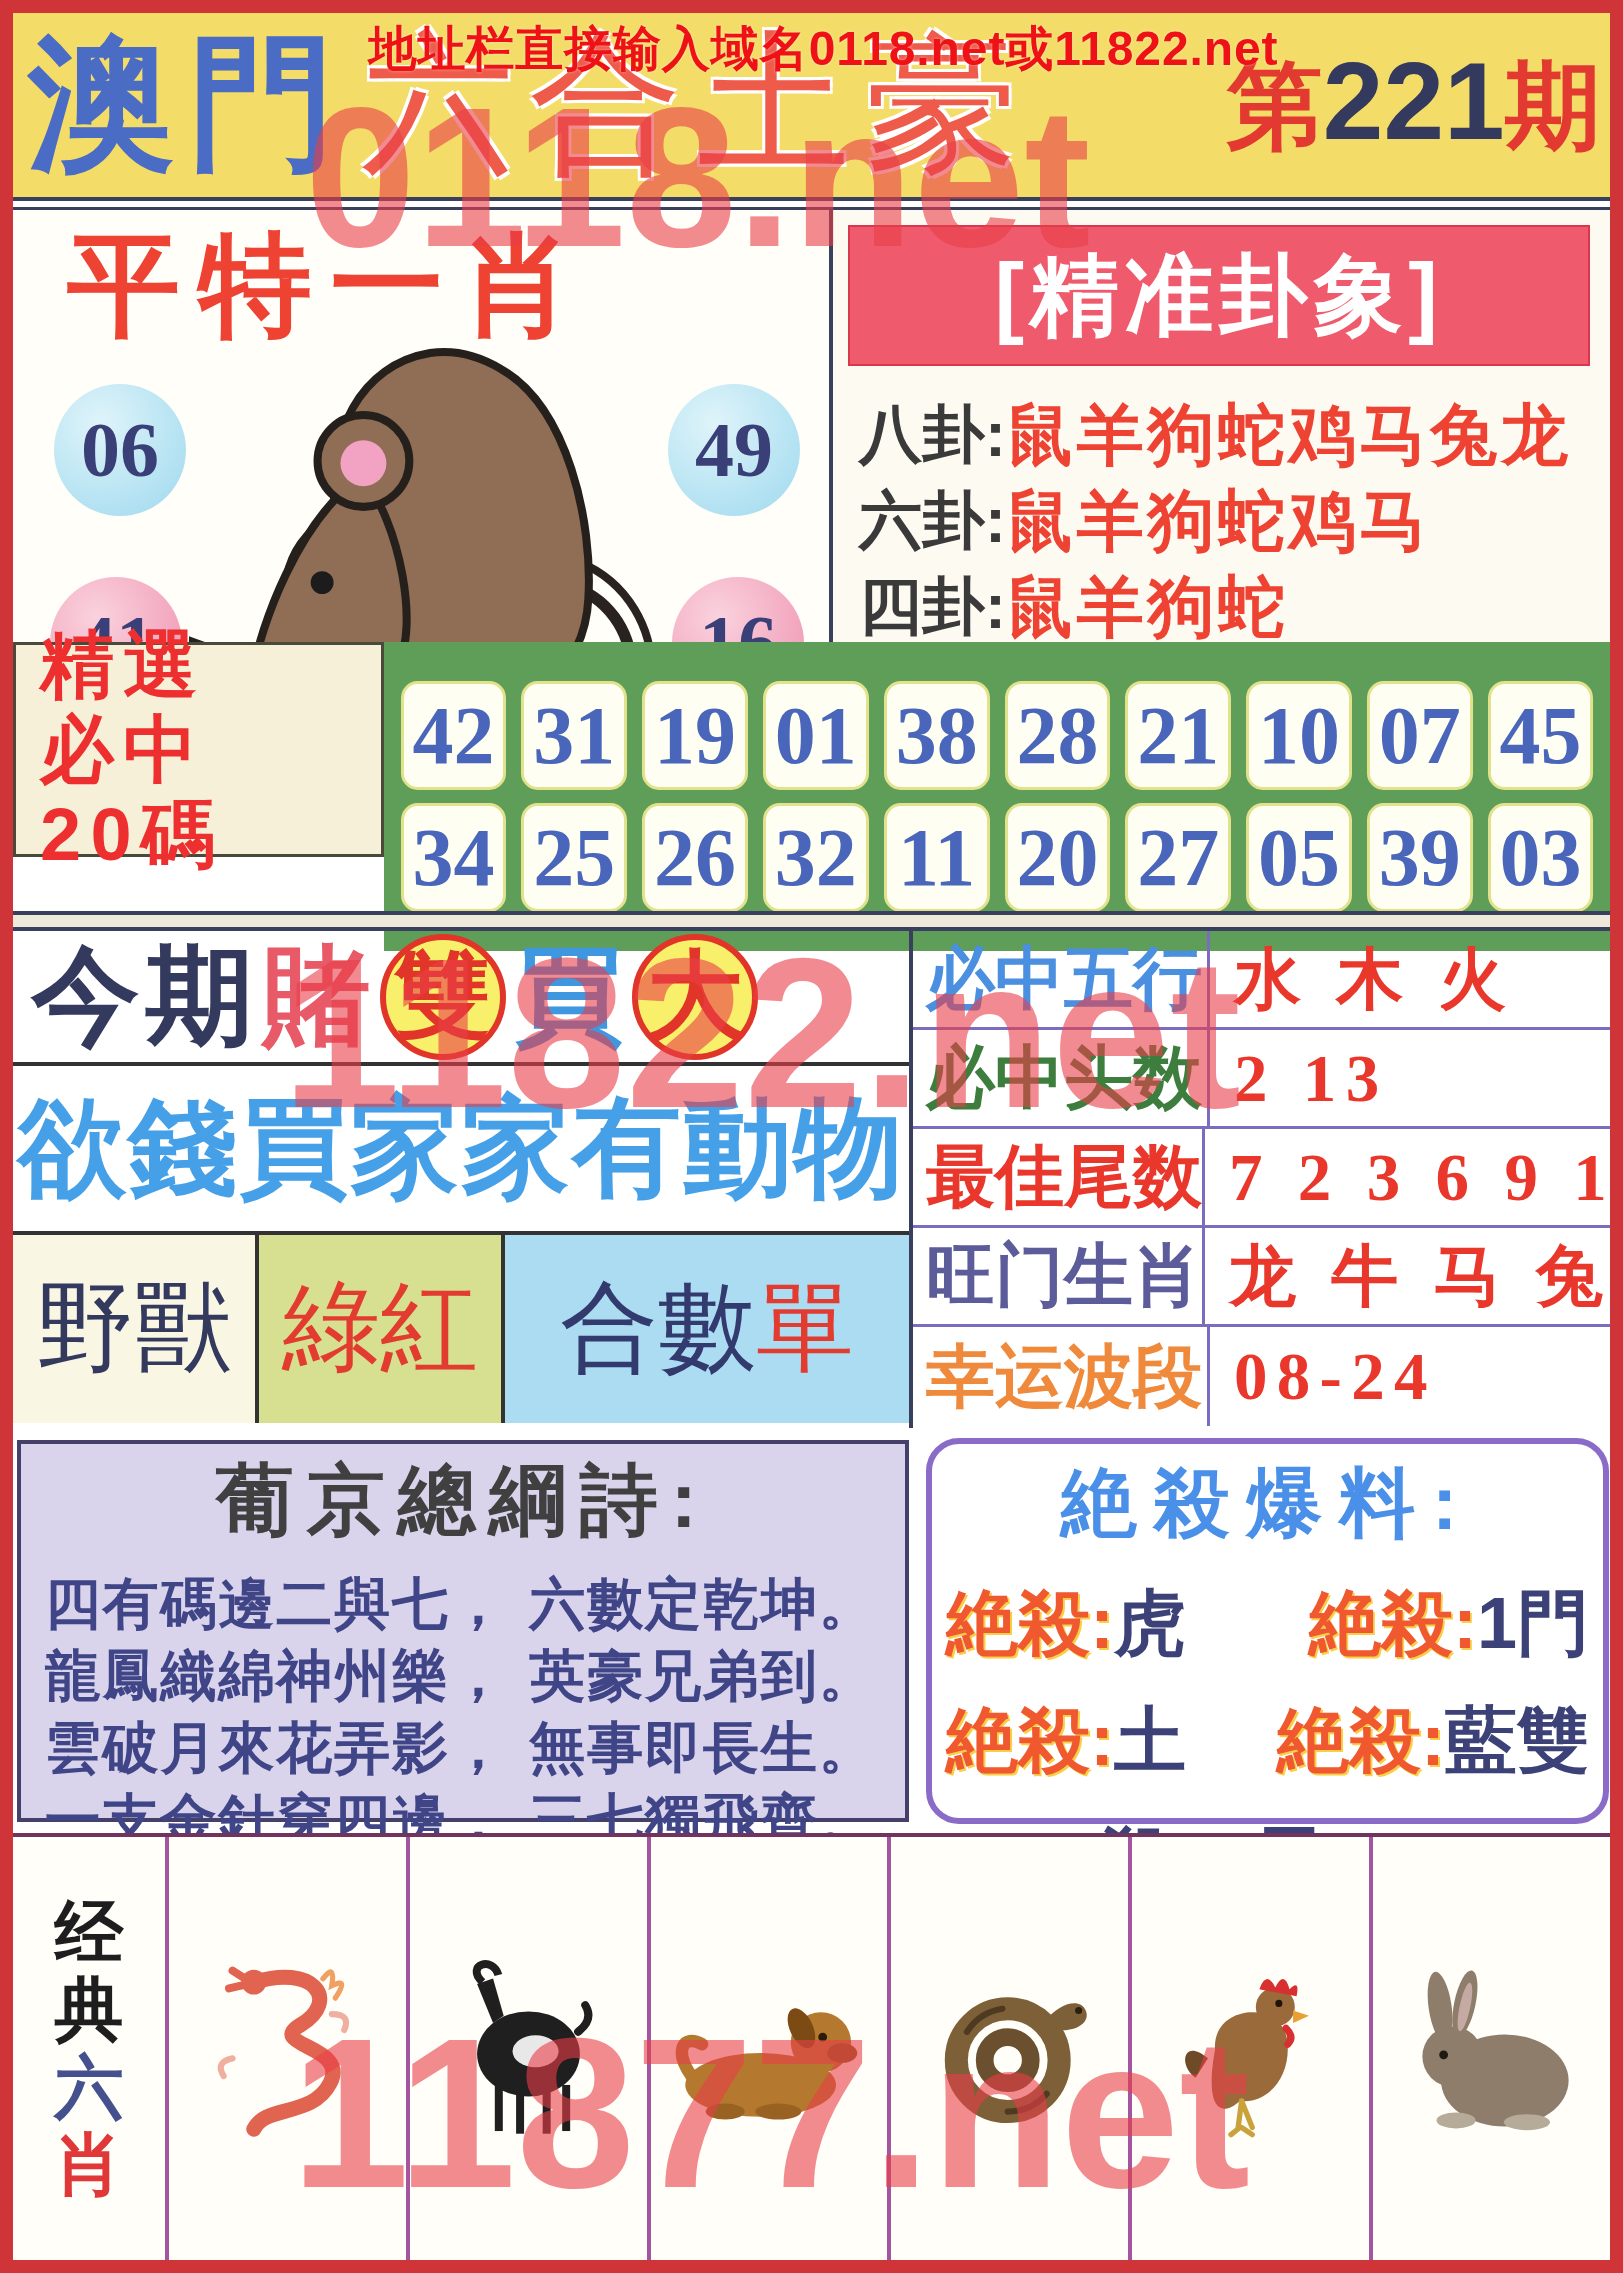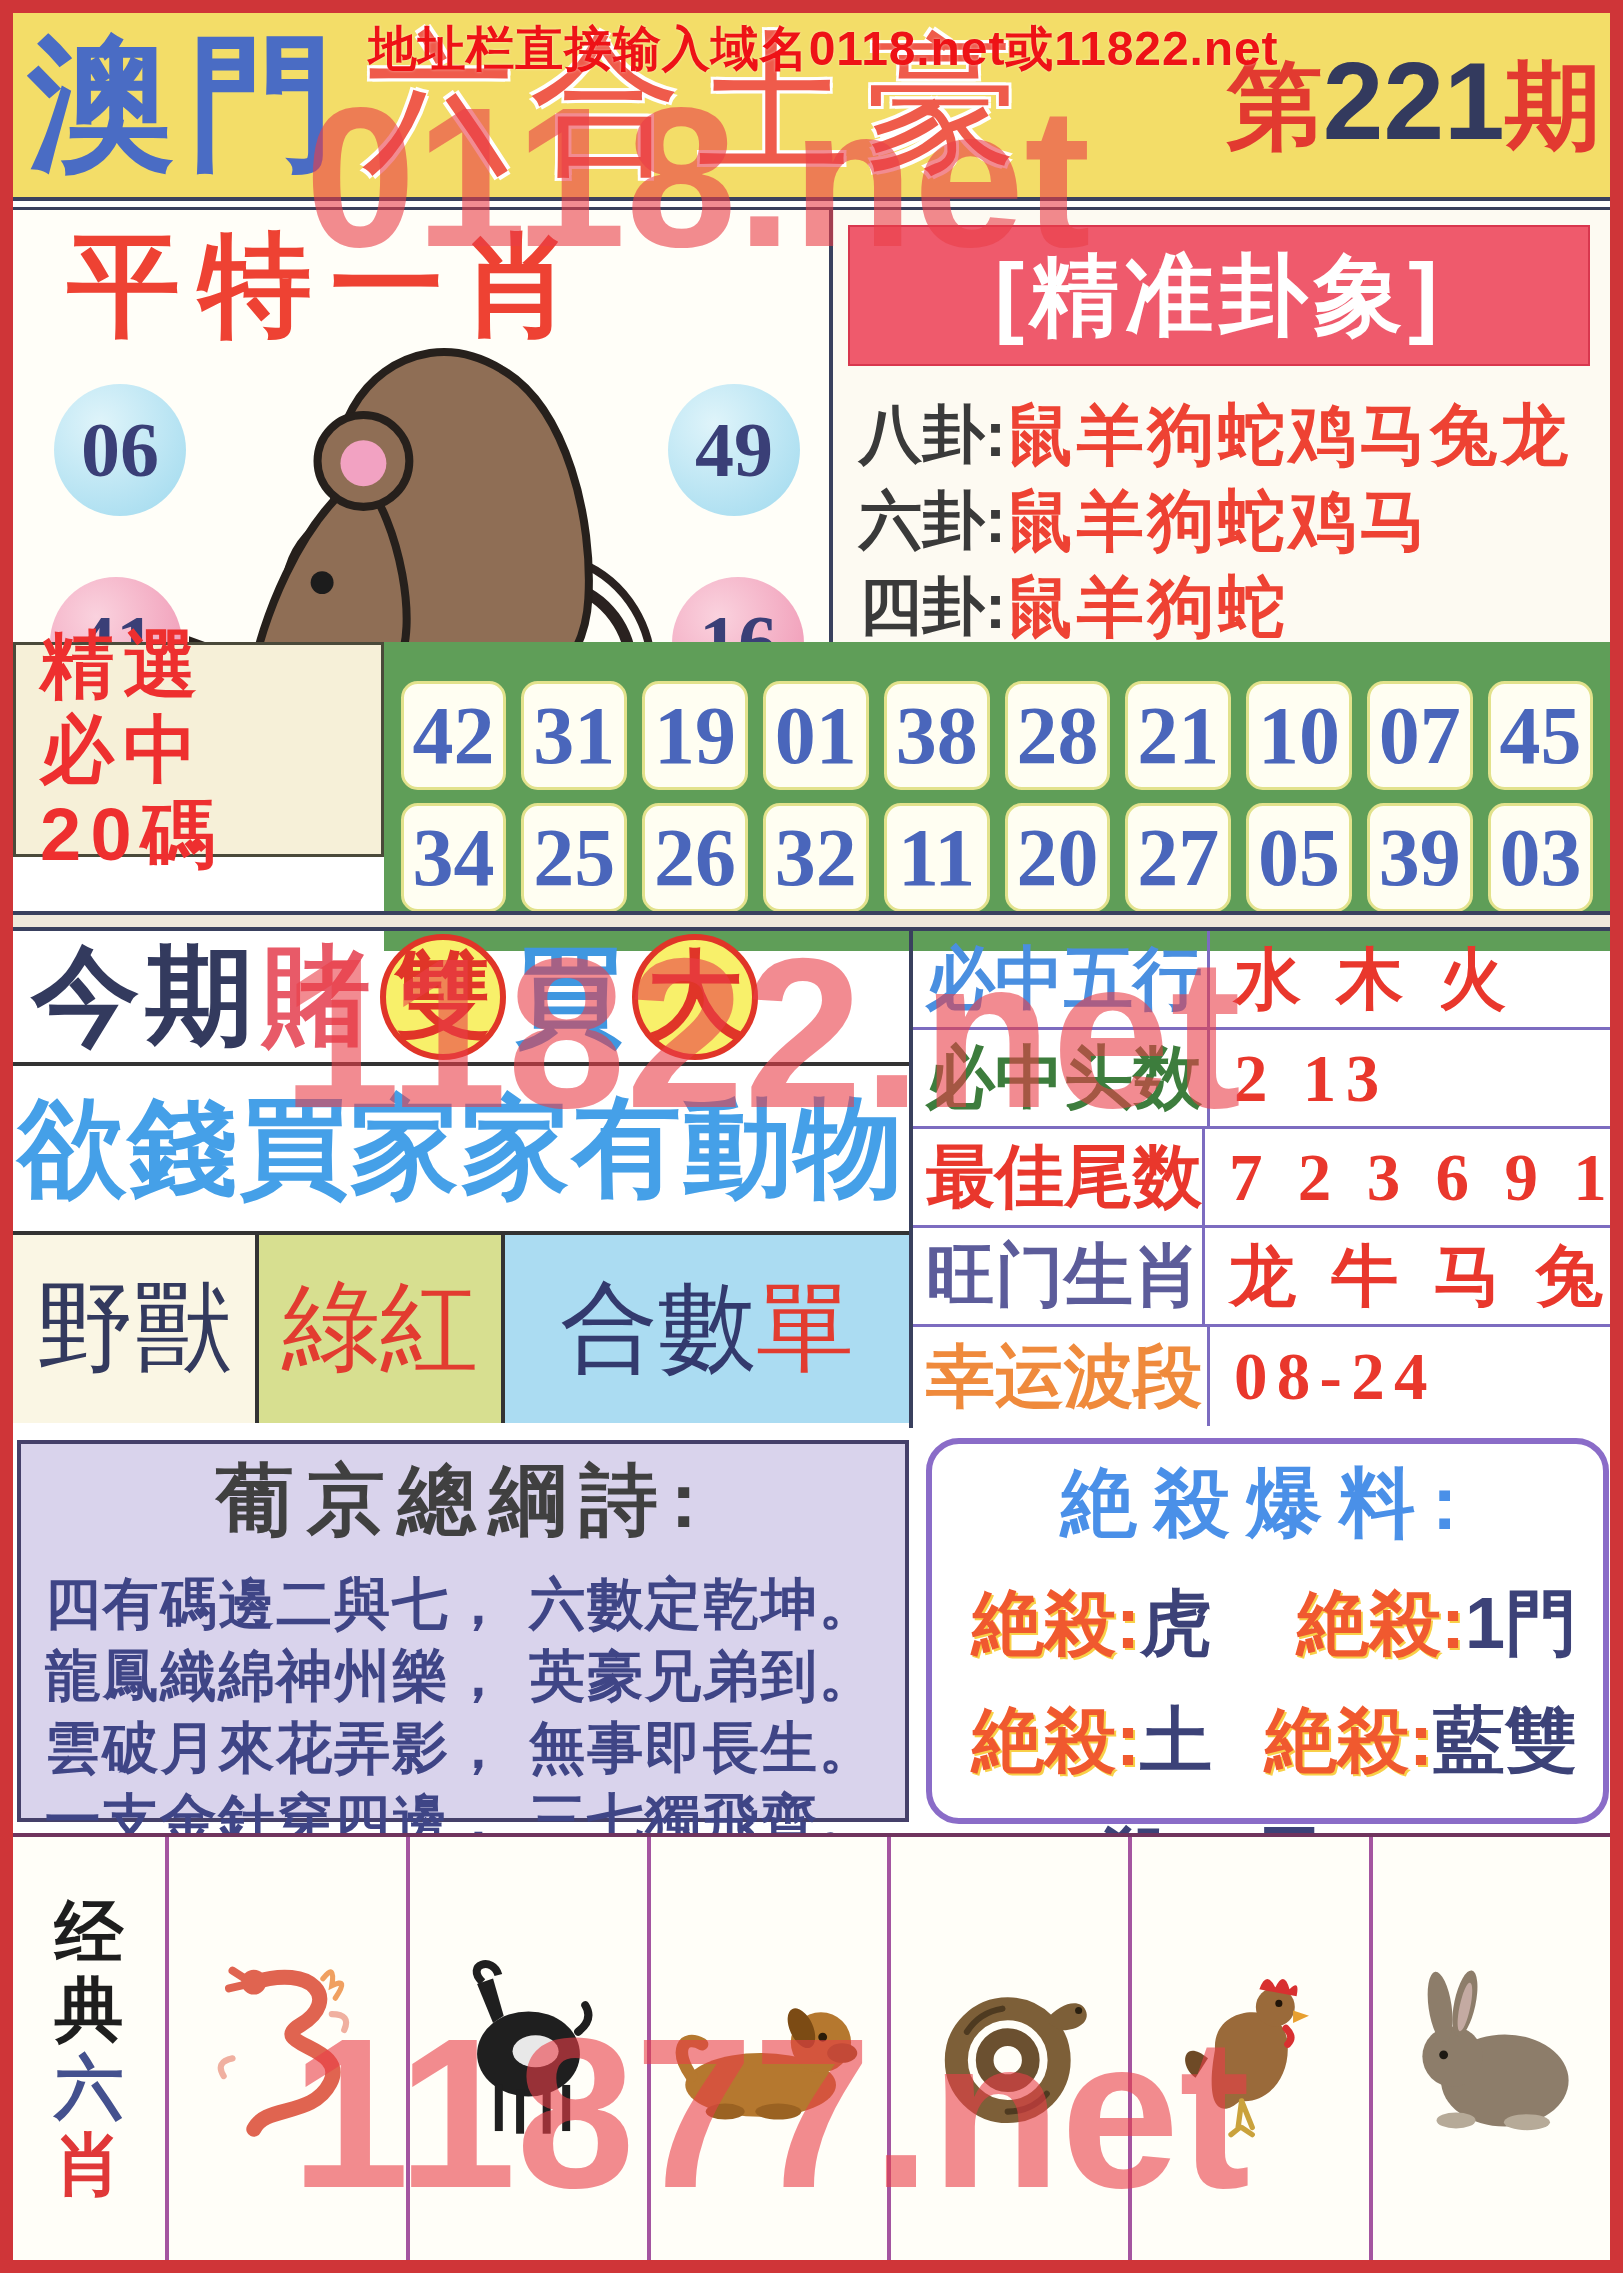--- a/index.html
+++ b/index.html
@@ -100,21 +100,21 @@
   .low{position:absolute;left:0;top:1421px;width:1597px;height:395px;}
   .poem-box{position:absolute;left:3.7px;top:5.6px;width:892px;height:382px;background:#d9d3ec;
       border:4.6px solid #45406a;box-sizing:border-box;}
   .poem-title{text-align:center;font-size:78px;font-weight:bold;color:#404040;letter-spacing:13px;margin-top:5.6px;}
   .poem-lines{margin-top:13px;padding:0 24px;}
   .poem-lines div{font-family:"DejaVu Serif",serif;font-size:56px;font-weight:bold;color:#3f4586;
       line-height:72px;letter-spacing:1.9px;white-space:nowrap;}
   .kill-box{position:absolute;left:913px;top:3.7px;width:683px;height:386px;background:#fff;
       border:6.5px solid #8a6cc8;border-radius:33px;box-sizing:border-box;}
   .kill-title{text-align:center;font-size:76px;font-weight:bold;color:#4a90e8;letter-spacing:16.7px;margin-top:9.3px;}
-  .kill-row{display:flex;justify-content:space-between;padding:0 26px;margin-top:20.4px;white-space:nowrap;margin-left:14px;}
+  .kill-row{display:flex;justify-content:space-between;padding:0 14px;margin-top:20.4px;white-space:nowrap;}
   .kill-pair{font-weight:bold;font-size:72px;}
   .kill-pair .lab{color:#f0592f;text-shadow:1.9px 1.9px 0 #f8d048;}
   .kill-pair .val{color:#3c4278;}
   .kill-tail{text-align:center;font-size:69px;font-weight:bold;color:#3c4278;margin-top:24px;letter-spacing:7.4px;}
   
   .bottom{position:absolute;left:0;top:1820px;width:1597px;height:428px;border-top:4.6px solid #70345e;box-sizing:border-box;display:flex;}
   .b-label{width:156px;border-right:4.6px solid #a455a0;box-sizing:border-box;display:flex;flex-direction:column;
       align-items:center;justify-content:center;gap:5.6px;background:#fffef8;}
   .b-label span{font-size:69px;font-weight:bold;line-height:72px;}
   .b-lc1,.b-lc2{color:#1e1e1e;} .b-lc3{color:#44518e;} .b-lc4{color:#e03838;}

